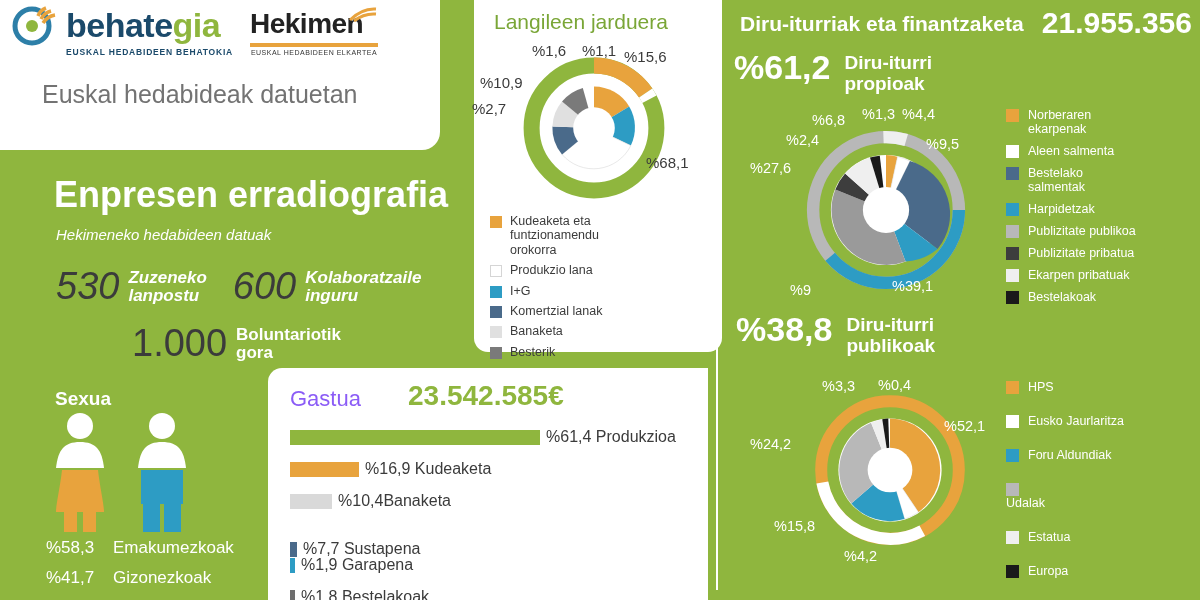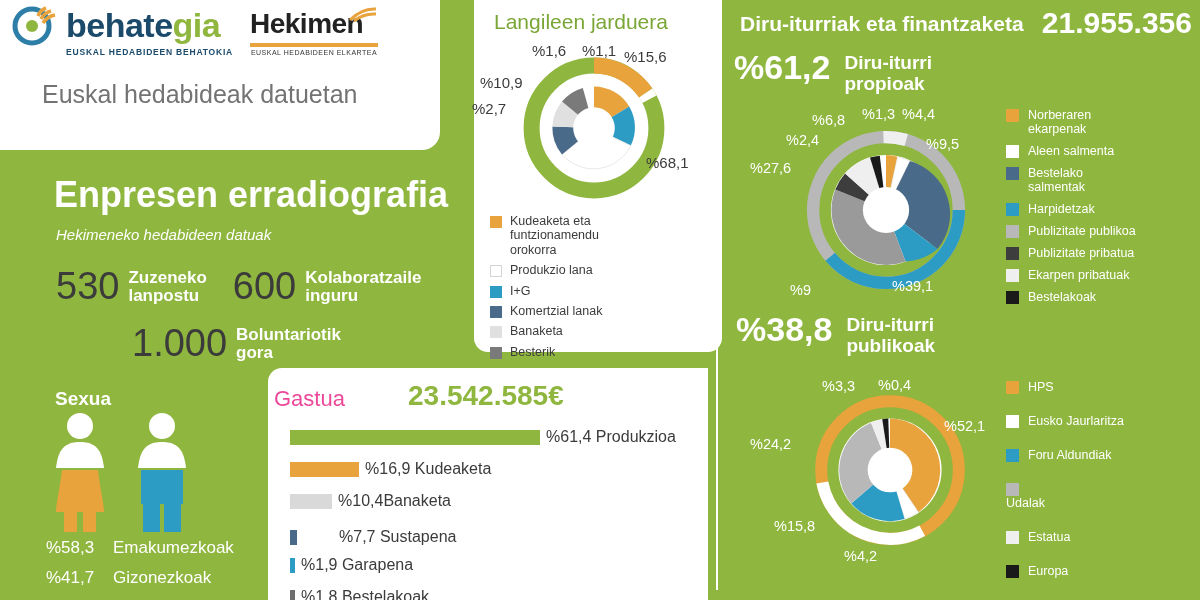--- a/index.html
+++ b/index.html
@@ -29,34 +29,34 @@
     position:absolute; left:62px; top:100px;
     font-size:25px; color:#737373; font-weight:normal;
   }
   
   #left-panel {
     position:absolute; left:22px; top:152px; width:452px; height:470px;
     background:#8fb63e;
   }
   #erradiografia-title { font-size:36px; font-weight:bold; color:#ffffff; margin:22px 0 0 32px;}
   #erradiografia-sub { font-size:15px; font-style:italic; color:#ffffff; margin:10px 0 0 34px;}
-  .stats-row { margin-left:34px; margin-top:22px; display:flex; align-items:flex-start; }
+  .stats-row { margin-left:34px; margin-top:22px; display:flex; align-items:flex-start;font-style:italic; }
   .stat { display:flex; align-items:center; margin-right:26px;}
   .stat .num { font-size:38px; color:#3b3b3b; font-weight:normal; margin-right:9px;}
   .stat .lbl { font-size:17px; color:#ffffff; font-weight:bold; line-height:1.05; }
   .stats-row2 { margin-left:110px; margin-top:14px; display:flex;}
   
   #sexua-title { position:absolute; left:55px; top:388px; color:#fff; font-weight:bold; font-size:19px;}
   #sexua-figs { position:absolute; left:40px; top:412px; width:180px; height:120px;}
   .pct-line { position:absolute; font-size:17px; color:#ffffff; }
   .pct-line .v { color:#ffffff; }
   .pct-line .t { color:#ffffff; }
   
   #gastua-card { left:268px; top:368px; width:440px; height:244px; border-radius:14px 0 0 0; }
-  #gastua-label { position:absolute; left:6px; top:18px; font-size:22px; color:#ec4899;}
+  #gastua-label { position:absolute; left:22px; top:18px; font-size:22px; color:#8b5cf6;}
   #gastua-value { position:absolute; left:140px; top:12px; font-size:28px; color:#8fb63e; font-weight:bold;}
   .bar-row { position:absolute; left:22px; display:flex; align-items:center; }
   .bar { height:15px; }
   .bar-txt { font-size:16px; color:#3b3b3b; margin-left:6px; white-space:nowrap;}
   .bar-txt .nm { color:#3b3b3b; }
   
   #langileen-card { left:474px; top:-14px; width:248px; height:366px; border-radius:0 0 14px 14px;}
   #langileen-title { position:absolute; left:20px; top:24px; font-size:21px; color:#7aa637;}
   #langileen-donut { position:absolute; left:40px; top:62px; width:160px; height:160px;}
   .donut-lbl { position:absolute; font-size:15px; color:#3b3b3b; white-space:nowrap;}
@@ -173,21 +173,21 @@
     <div class="bar-txt">
       <span>%16,9</span> <span class="nm">Kudeaketa</span>
     </div>
   </div>
   <div class="bar-row" style="top:124px;">
     <div class="bar" style="width:42px;background:#d9d9d9;"></div>
     <div class="bar-txt">
       <span>%10,4</span><span class="nm">Banaketa</span>
     </div>
   </div>
-  <div class="bar-row" style="top:160px;gap:36px;">
+  <div class="bar-row" style="top:172px;">
     <div class="bar" style="width:7px;background:#4a6a8a;"></div>
     <div class="bar-txt">
       <span>%7,7</span> <span class="nm">Sustapena</span>
     </div>
   </div>
   <div class="bar-row" style="top:188px;">
     <div class="bar" style="width:5px;background:#2d9cc4;"></div>
     <div class="bar-txt">
       <span>%1,9</span> <span class="nm">Garapena</span>
     </div>

